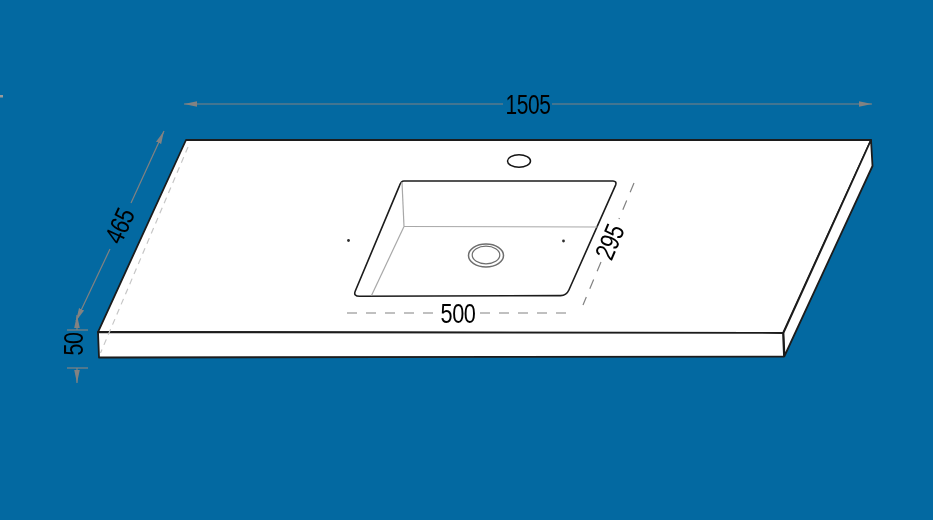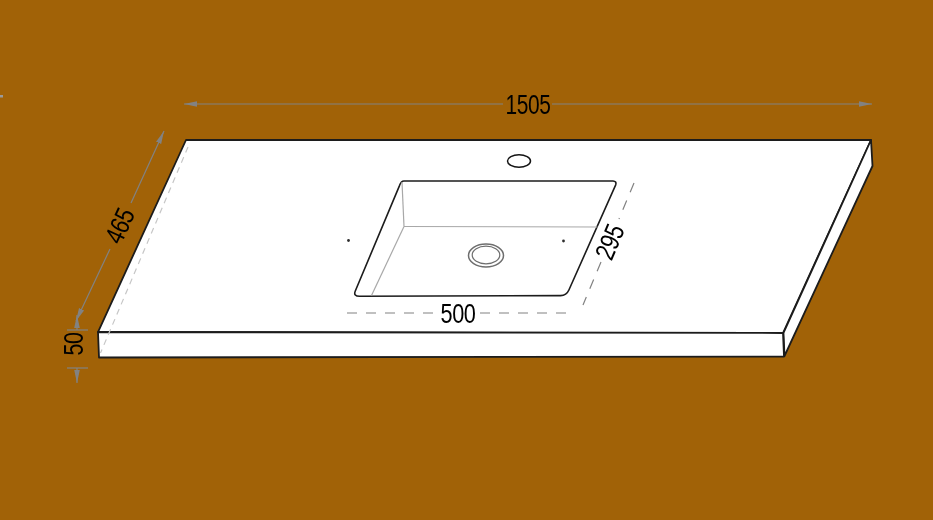--- a/index.html
+++ b/index.html
@@ -4,21 +4,21 @@
 <style>
   html, body {
     margin: 0;
     padding: 0;
     background: #ffffff;
   }
   .canvas {
     position: relative;
     width: 933px;
     height: 520px;
-    background: #a16207;
+    background: #0369a1;
     overflow: hidden;
   }
   svg { display: block; }
   .dim-text {
     font-family: "Liberation Sans", sans-serif;
     font-size: 27px;
     fill: #000000;
     letter-spacing: -0.5px;
   }
   .dim-line { stroke: #828282; stroke-width: 1.2; fill: none; }

